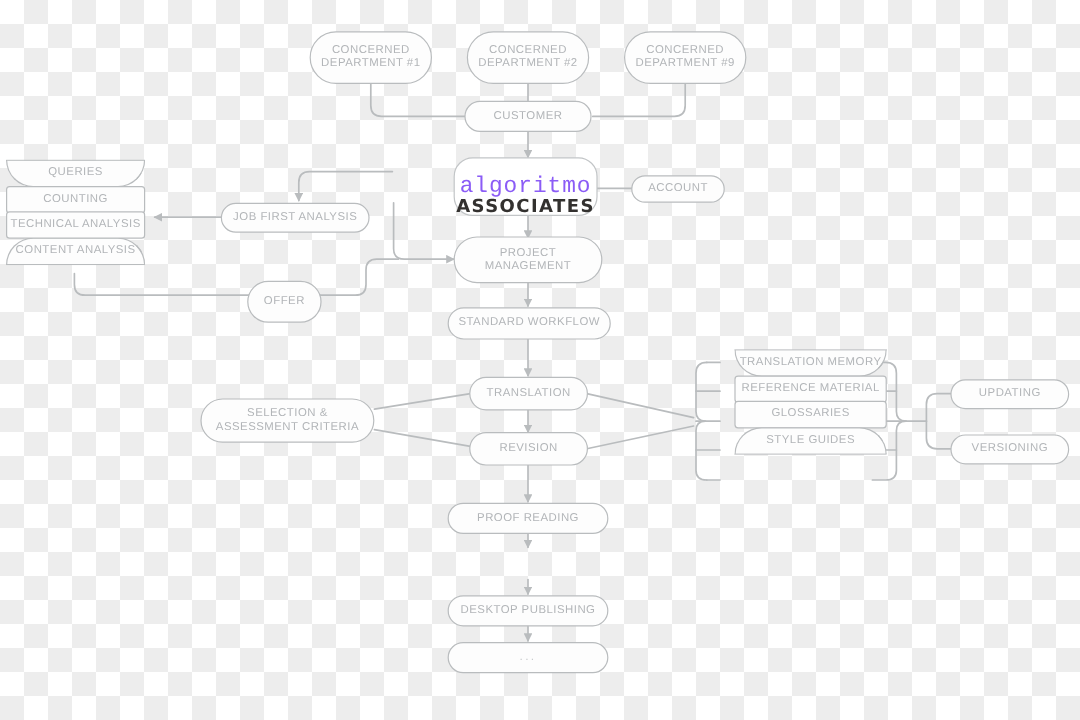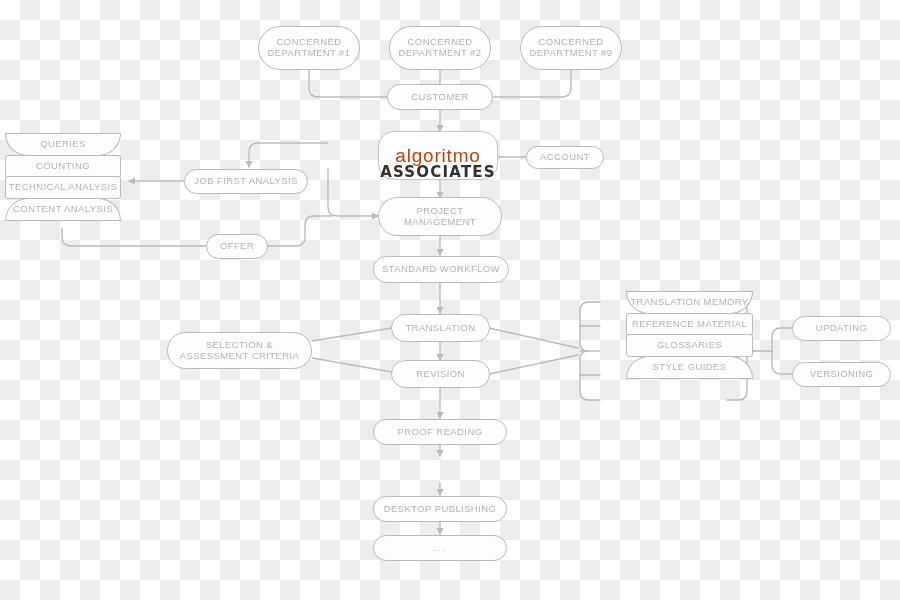--- a/index.html
+++ b/index.html
@@ -74,26 +74,26 @@
   #logo-node {
     border: 1.8px solid #c2c5c7;
     background: #ffffff;
     border-radius: 16px;
     flex-direction: column;
     justify-content: center;
     gap: 0px;
     z-index: 5;
   }
   .logo-top {
-    color: #c2410c;
+    color: #8b5cf6;
     font-size: 19px;
     font-weight: 400;
     letter-spacing: 0.8px;
     line-height: 1;
-    font-family: Liberation Sans, sans-serif;
+    font-family: Liberation Mono, monospace;
     margin-top: 16px;
   }
   .logo-bottom {
     color: #33312f;
     font-size: 15px;
     font-weight: bold;
     letter-spacing: 1.2px;
     line-height: 1.05;
     font-family: "DejaVu Sans", sans-serif;
   }
@@ -230,21 +230,21 @@
     </div>
     <div class="node" style="height:23px;">
       <span>CONTENT ANALYSIS</span>
     </div>
   </div>
 
   <div class="node" style="left:184px; top:169px; width:124px; height:25px;">
     <span>JOB FIRST ANALYSIS</span>
   </div>
 
-  <div class="node" style="left:206px; top:234px; width:62px; height:25px;">
+  <div class="node" style="left:206px; top:234px; width:62px; height:35px;">
     <span>OFFER</span>
   </div>
 
   <div class="node" style="left:373px; top:256px; width:136px; height:27px;">
     <span>STANDARD WORKFLOW</span>
   </div>
 
   <div class="node" style="left:391px; top:314px; width:99px; height:28px;">
     <span>TRANSLATION</span>
   </div>
@@ -253,21 +253,21 @@
     <span>REVISION</span>
   </div>
 
   <div class="node" style="left:167px; top:332px; width:145px; height:37px;">
     <div>
       <div>SELECTION &amp;</div>
       <div>ASSESSMENT CRITERIA</div>
     </div>
   </div>
 
-  <div class="stack" style="left:626px; top:291px; width:127px;">
+  <div class="stack" style="left:612px; top:291px; width:127px;">
     <div class="node" style="height:23px;">
       <span>TRANSLATION MEMORY</span>
     </div>
     <div class="node sq" style="height:23px;">
       <span>REFERENCE MATERIAL</span>
     </div>
     <div class="node sq" style="height:23px;">
       <span>GLOSSARIES</span>
     </div>
     <div class="node" style="height:23px;">

